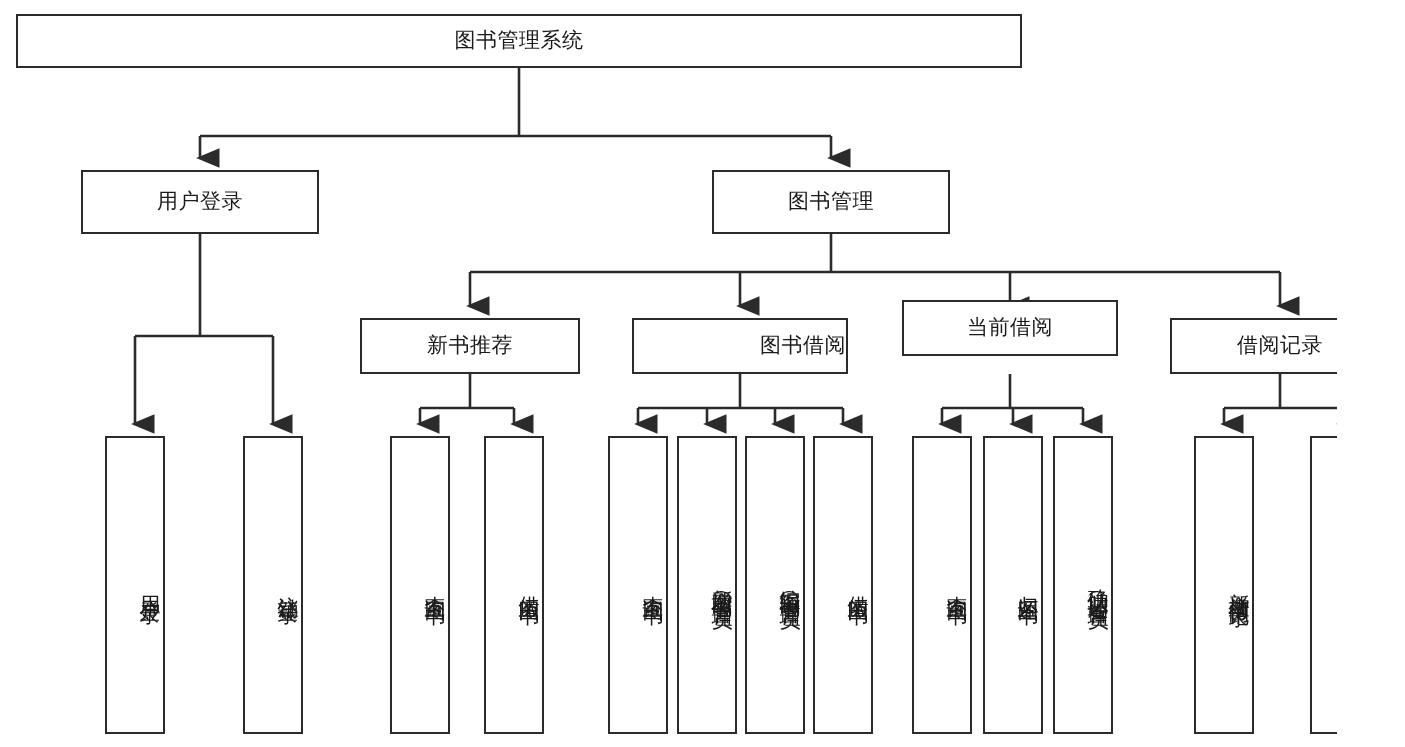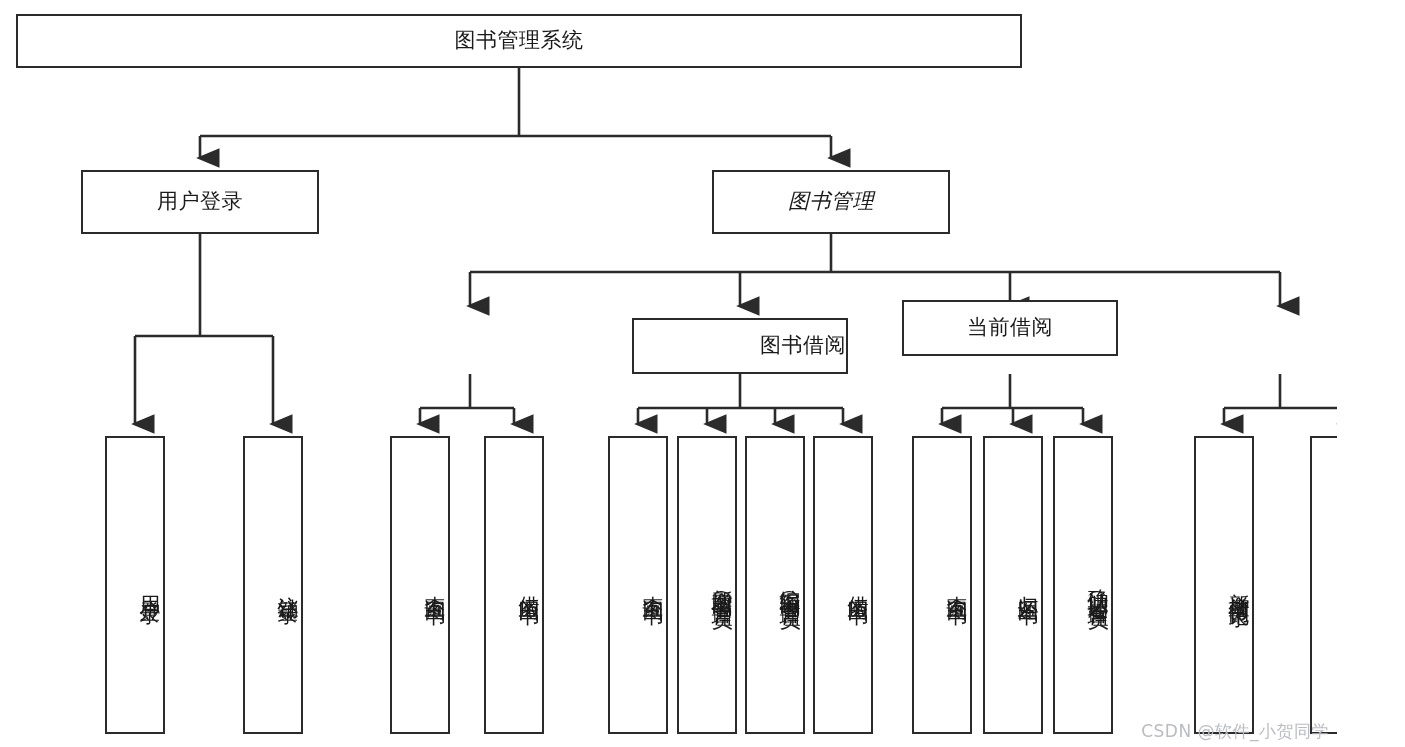--- a/index.html
+++ b/index.html
@@ -126,30 +126,36 @@
     </g>
   </svg>
 
   <div class="node horiz" style="left:16px;top:14px;width:1006px;height:54px;">
     <span class="node-label">图书管理系统</span>
   </div>
 
   <div class="node horiz" style="left:81px;top:170px;width:238px;height:64px;">
     <span class="node-label">用户登录</span>
   </div>
-  <div class="node horiz" style="left:712px;top:170px;width:238px;height:64px;font-style:italic;">
+  <div class="node horiz" style="left:712px;top:170px;width:238px;height:64px;">
     <span class="node-label">图书管理</span>
   </div>
 
+  <div class="node horiz" style="left:360px;top:318px;width:220px;height:56px;">
+    <span class="node-label">新书推荐</span>
+  </div>
   <div class="node horiz" style="left:632px;top:318px;width:216px;height:56px;justify-content:flex-end;">
     <span class="node-label">图书借阅</span>
   </div>
   <div class="node horiz" style="left:902px;top:300px;width:216px;height:56px;">
     <span class="node-label">当前借阅</span>
   </div>
+  <div class="node horiz" style="left:1170px;top:318px;width:220px;height:56px;">
+    <span class="node-label">借阅记录</span>
+  </div>
 
   <div class="node vert" style="left:105px;top:436px;width:60px;height:298px;">
     <span class="node-label">用户登录</span>
   </div>
   <div class="node vert" style="left:243px;top:436px;width:60px;height:298px;">
     <span class="node-label">注销登录</span>
   </div>
 
   <div class="node vert" style="left:390px;top:436px;width:60px;height:298px;">
     <span class="node-label">查询图书</span>
@@ -181,15 +187,14 @@
     <span class="node-label">确认归还（管理员）</span>
   </div>
 
   <div class="node vert" style="left:1194px;top:436px;width:60px;height:298px;">
     <span class="node-label">新增借阅记录</span>
   </div>
   <div class="node vert" style="left:1310px;top:436px;width:60px;height:298px;">
     <span class="node-label">查询借阅记录</span>
   </div>
 
-  <div class="watermark">CSDN @软件_小贺同学</div>
 
 </div>
 
 </body></html>

